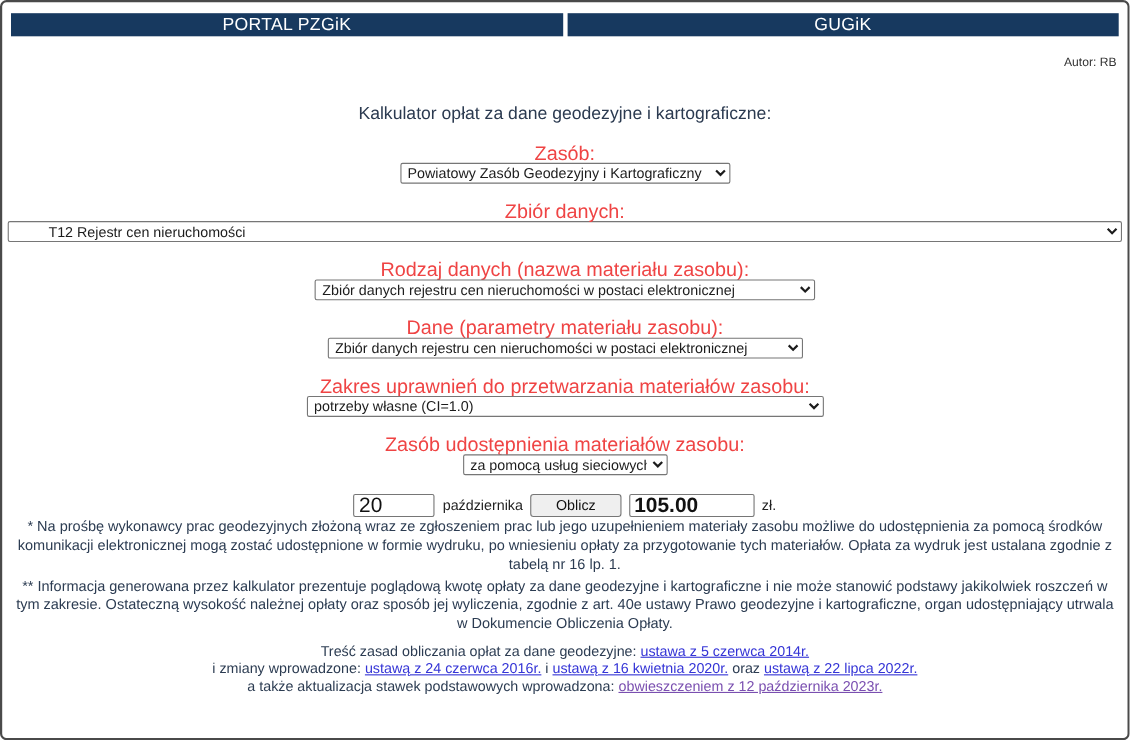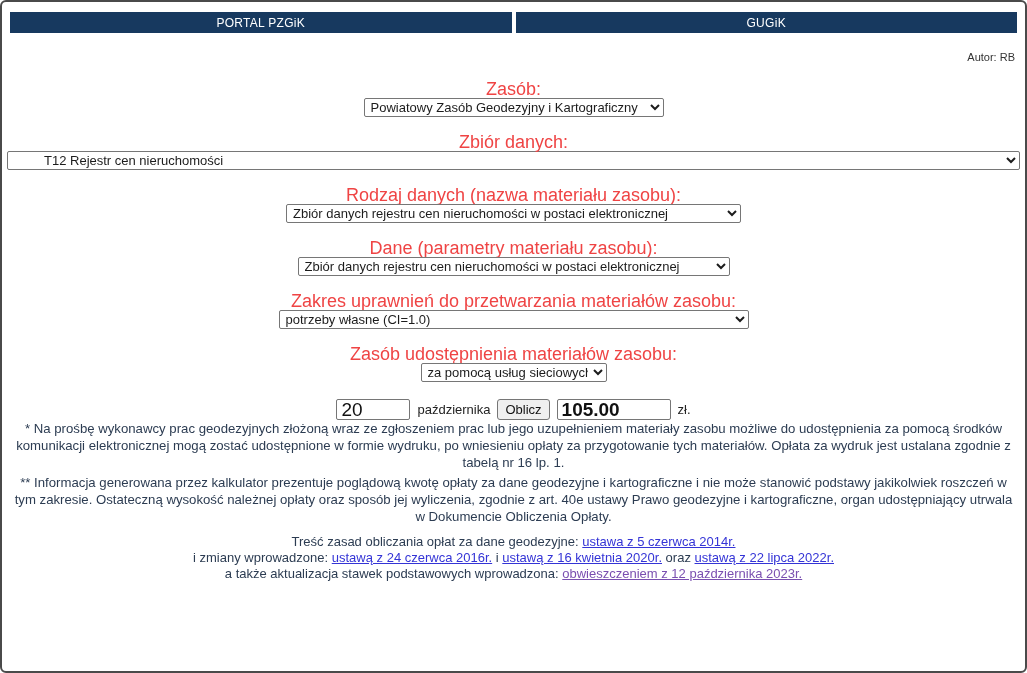--- a/index.html
+++ b/index.html
@@ -22,21 +22,21 @@
     padding:10px 8px 6px 8px;
     overflow:hidden;
   }
   
   .bars{display:flex;gap:4px;}
   .bar{
     flex:1;height:21px;
     background:var(--bar);
     color:#fff;
     display:flex;align-items:center;justify-content:center;
-    font-size:12px;font-weight:500;letter-spacing:.3px;
+    font-size:16px;font-weight:500;letter-spacing:.3px;
   }
   .author{
     margin-top:18px;
     text-align:right;
     font-size:11px;
     color:#333;
     padding-right:2px;
   }
   .title{
     margin-top:32px;
@@ -85,21 +85,21 @@
     border-radius:2px;
     padding:0 4px;
     color:#111;
   }
   .qty-input{width:74px;}
   .result-input{width:114px;font-weight:bold;}
   .calc-btn{
     font-family:"Liberation Sans","DejaVu Sans",sans-serif;
     font-size:13px;
     height:21px;
-    padding:0 7px;
+    padding:0 22px;
     background:#efefef;
     border:1px solid #767676;
     border-radius:3px;
     color:#111;
     cursor:pointer;
   }
   
   .footnotes{}
   .footnote{
     font-size:13.2px;
@@ -125,20 +125,21 @@
 
 <div class="page">
 
   <div class="bars">
     <div class="bar">PORTAL PZGiK</div>
     <div class="bar">GUGiK</div>
   </div>
 
   <div class="author">Autor: RB</div>
 
+  <div class="title">Kalkulator opłat za dane geodezyjne i kartograficzne:</div>
 
   <div class="form">
 
     <div class="field">
       <div class="field-label">Zasób:</div>
       <select class="sel-zasob">
         <option>Powiatowy Zasób Geodezyjny i Kartograficzny</option>
       </select>
     </div>
 

